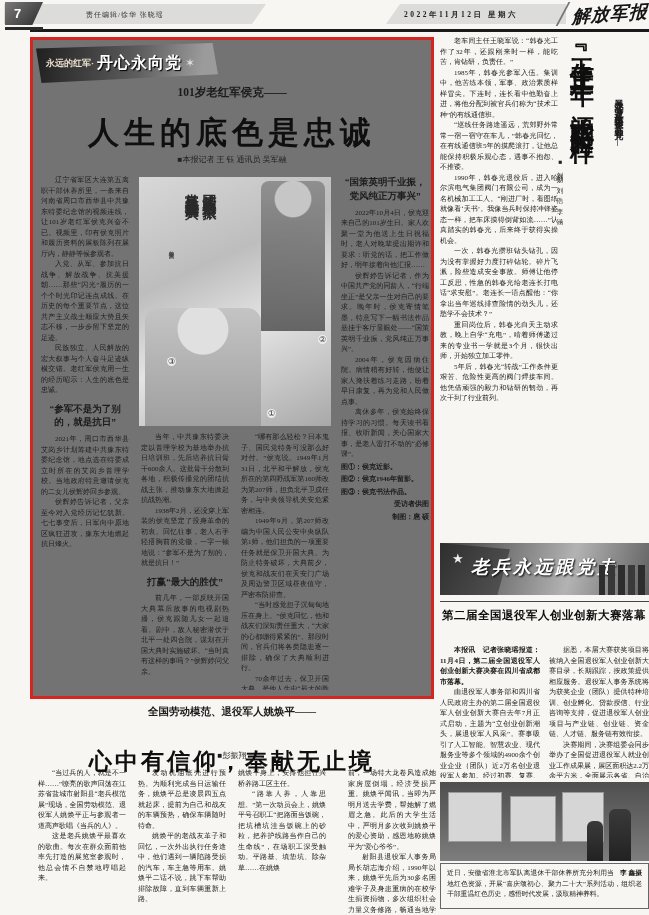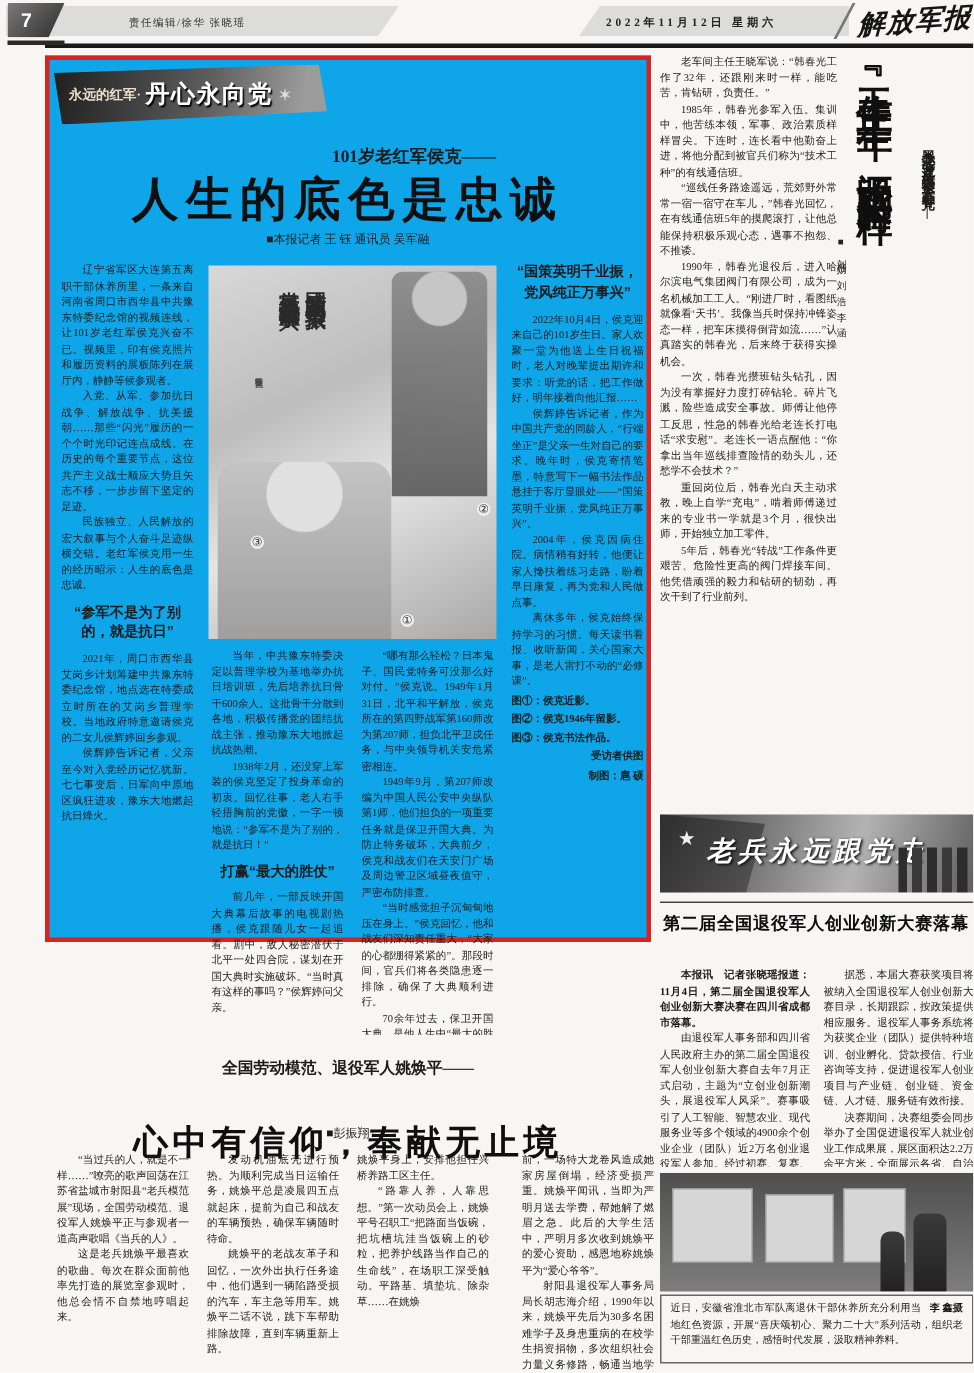--- a/index.html
+++ b/index.html
@@ -19,32 +19,32 @@
         font:bold 21px "Liberation Sans",sans-serif;letter-spacing:10px;color:#111;}
   .hdr-date{position:absolute;left:404px;top:10px;font-size:7.5px;font-weight:bold;
         letter-spacing:2.5px;color:#222;}
   .hdr-slash{position:absolute;left:562px;top:2px;width:2px;height:24px;background:#777;
         transform:skewX(-28deg);}
   .hdr-masthead{position:absolute;left:572px;top:2px;font:bold italic 18px "Liberation Serif",serif;
         transform:rotate(-4deg) skewX(-6deg);color:#151515;letter-spacing:1px;}
   .hdr-rule{position:absolute;left:30px;top:29px;width:619px;height:2.5px;background:#1a1a1a;}
   .hdr-rule-stub{position:absolute;left:5px;top:27px;width:38px;height:3px;background:#2a2a2a;}
   
-  .main-box{position:absolute;left:30px;top:37px;width:404px;height:591px;box-sizing:border-box;
-        border:3.5px solid #d6251f;background:#0ea5e9;}
+  .main-box{position:absolute;left:30px;top:37px;width:404px;height:662px;box-sizing:border-box;
+        border:3.5px solid #d6251f;background:#737373;}
   .mb-banner{position:absolute;left:3px;top:3px;width:182px;height:40px;
         background:linear-gradient(100deg,#1f1f1f,#5c5c5c 55%,#9b9b9b 90%);
         clip-path:polygon(0 14%,97% 0,100% 78%,3% 100%);
         display:flex;align-items:center;gap:3px;padding-left:10px;box-sizing:border-box;}
   .mb-banner .small{color:#e8ddc9;font-size:9px;font-weight:bold;}
   .mb-banner .big{color:#ffffff;font:bold 16px "Liberation Sans",sans-serif;letter-spacing:1px;
         text-shadow:1px 1px 1px #000;}
   .mb-banner .star{color:#dddddd;font-size:12px;}
-  .mb-kicker{position:absolute;top:57px;left:0;width:100%;text-align:center;
-        font-weight:bold;font-size:11.5px;margin-left:44px;}
+  .mb-kicker{position:absolute;top:45px;left:0;width:100%;text-align:center;
+        font-weight:bold;font-size:11.5px;}
   .mb-headline{position:absolute;top:72px;left:0;width:100%;text-align:center;
         font:900 31px "Liberation Sans","DejaVu Sans",sans-serif;letter-spacing:5px;color:#0f0f0f;}
   .mb-byline{position:absolute;top:114px;left:0;width:100%;text-align:center;font-size:8px;color:#222;}
   .col{position:absolute;width:88px;overflow:hidden;font-size:7px;line-height:1.5;
         text-align:justify;color:#1c1c1c;}
   .col p{margin:0;text-indent:14px;}
   .subhead{font-family:"Liberation Sans",sans-serif;font-weight:bold;font-size:9.5px;
         text-align:center;line-height:1.45;margin:6px 0 5px;text-indent:0;}
   .figcap{font-weight:bold;text-indent:0 !important;margin-top:2px !important;}
   .credit-line{text-align:right;font-weight:bold;text-indent:0 !important;margin-top:2px !important;}

